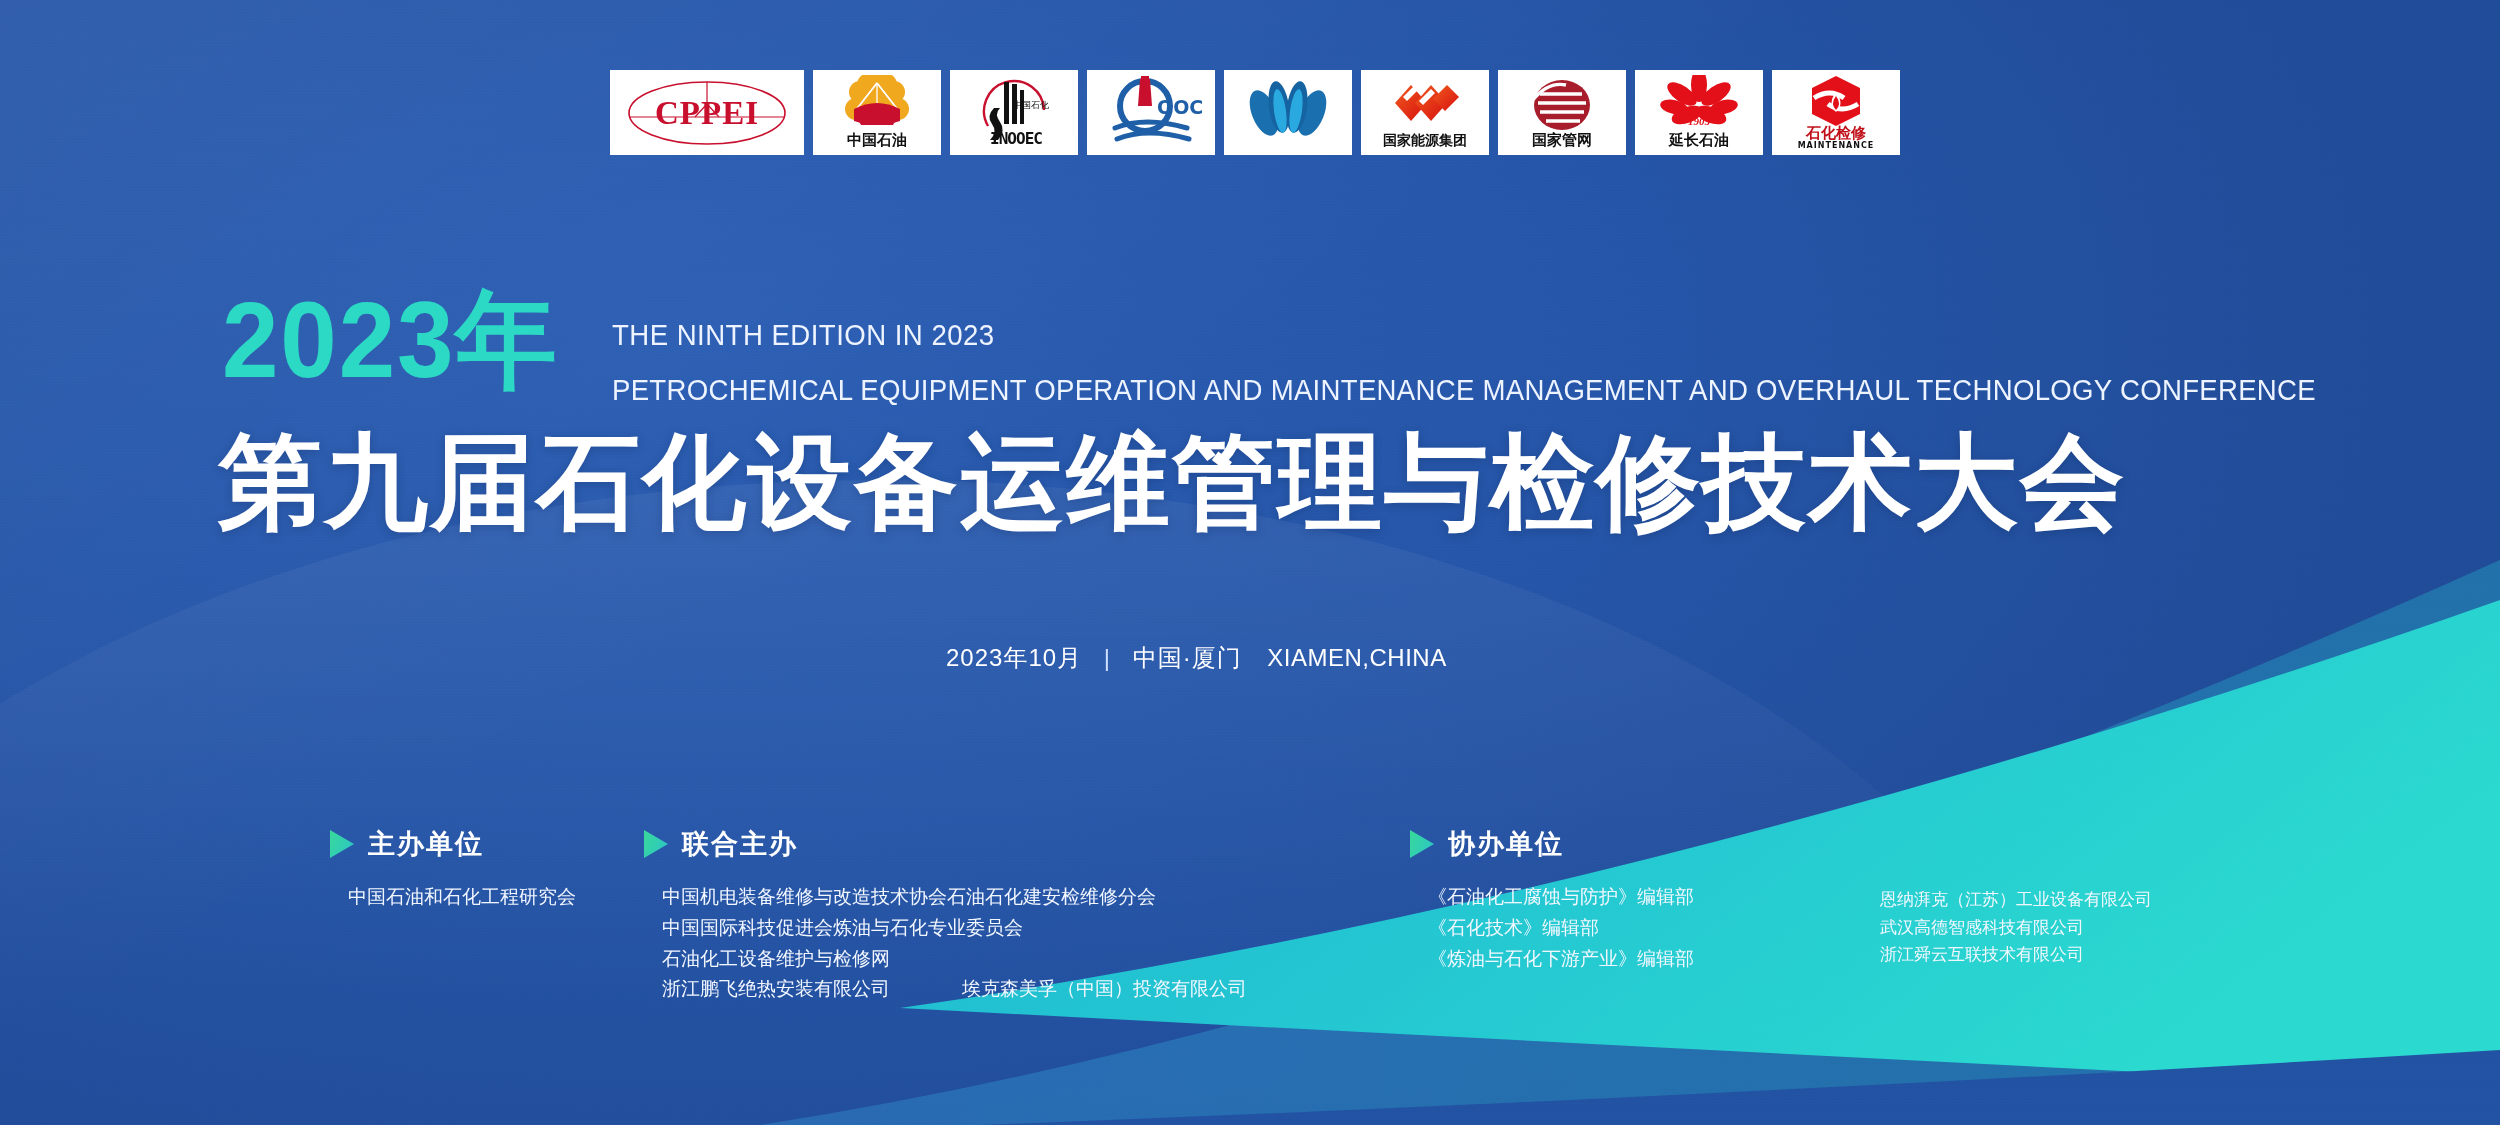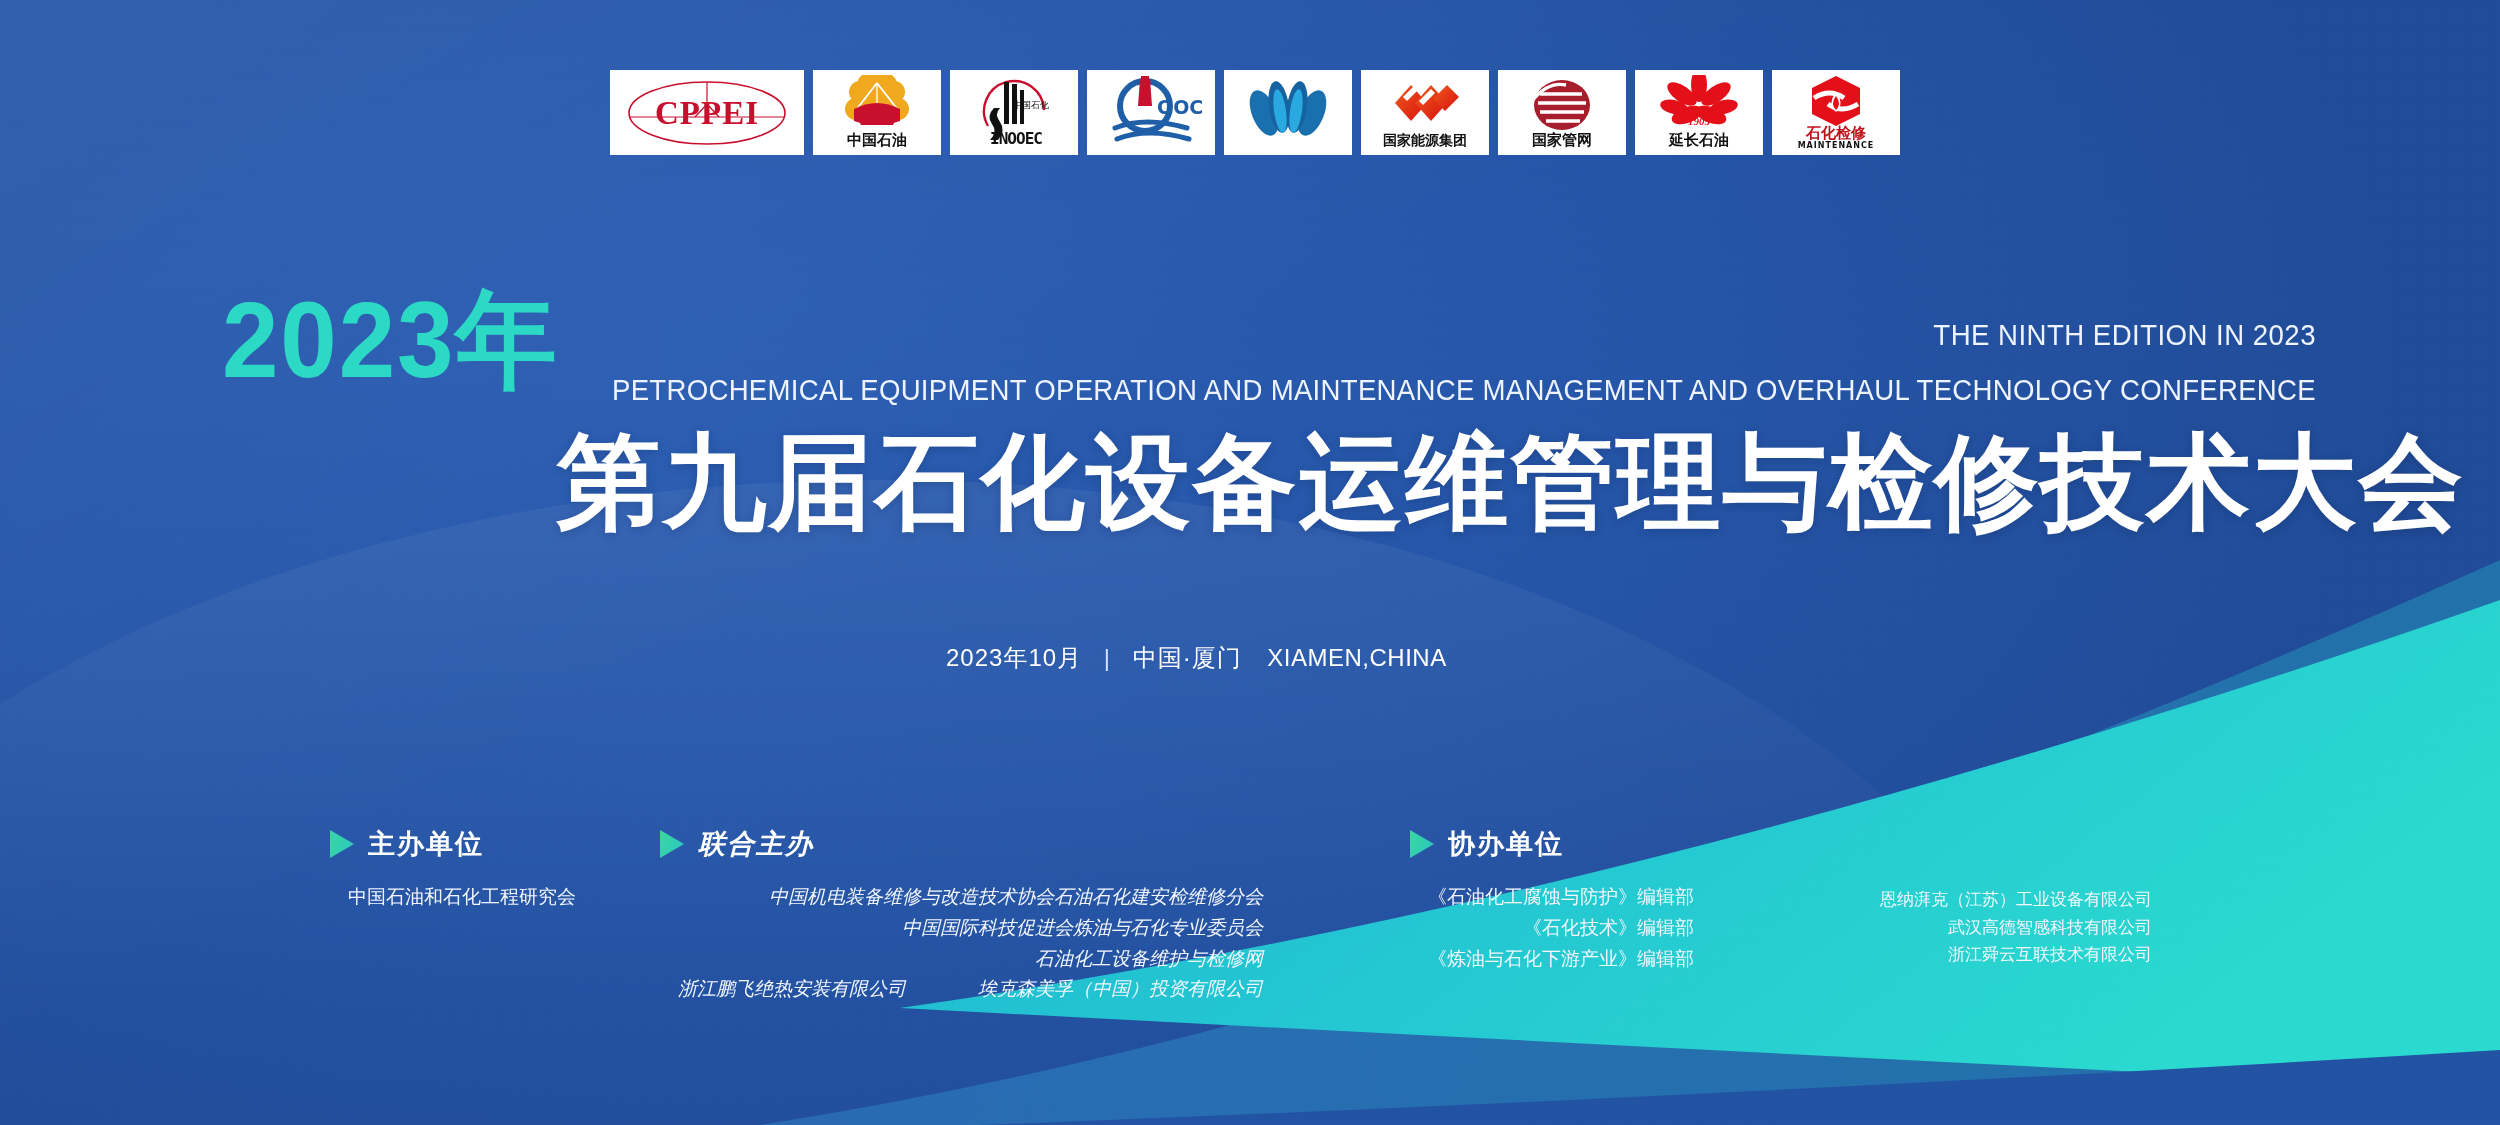--- a/index.html
+++ b/index.html
@@ -7,21 +7,20 @@
     padding: 0;
     background: #1f3f7a;
   }
   #banner {
     position: relative;
     width: 2500px;
     height: 1125px;
     overflow: hidden;
     background: #2555a8;
     font-family: "Liberation Sans", "DejaVu Sans", sans-serif;
-    text-align: right;
     -webkit-font-smoothing: antialiased;
   }
 
   
   .bg-layer { position: absolute; inset: 0; pointer-events: none; }
 
   .bg-base {
     background: radial-gradient(ellipse 1700px 900px at 28% 30%, #2a5db3 0%, #2555a8 55%, #204b98 100%);
   }
   .bg-sweep-top {
@@ -170,21 +169,21 @@
   }
   .spon-item {
     color: #f2f7ff;
     font-size: 19px;
     line-height: 1.62;
     white-space: nowrap;
   }
   .spon-body { padding-left: 18px; }
 
   .col-host   { left: 330px; top: 826px; }
-  .col-joint  { left: 660px; top: 826px; font-style: italic; }
+  .col-joint  { left: 644px; top: 826px; }
   .col-cohost { left: 1410px; top: 826px; }
   .col-extra  { left: 1862px; top: 886px; }
 
   .joint-row {
     display: flex;
     gap: 72px;
   }
   .col-extra .spon-item { font-size: 17px; line-height: 1.62; }
 </style>
 </head>

